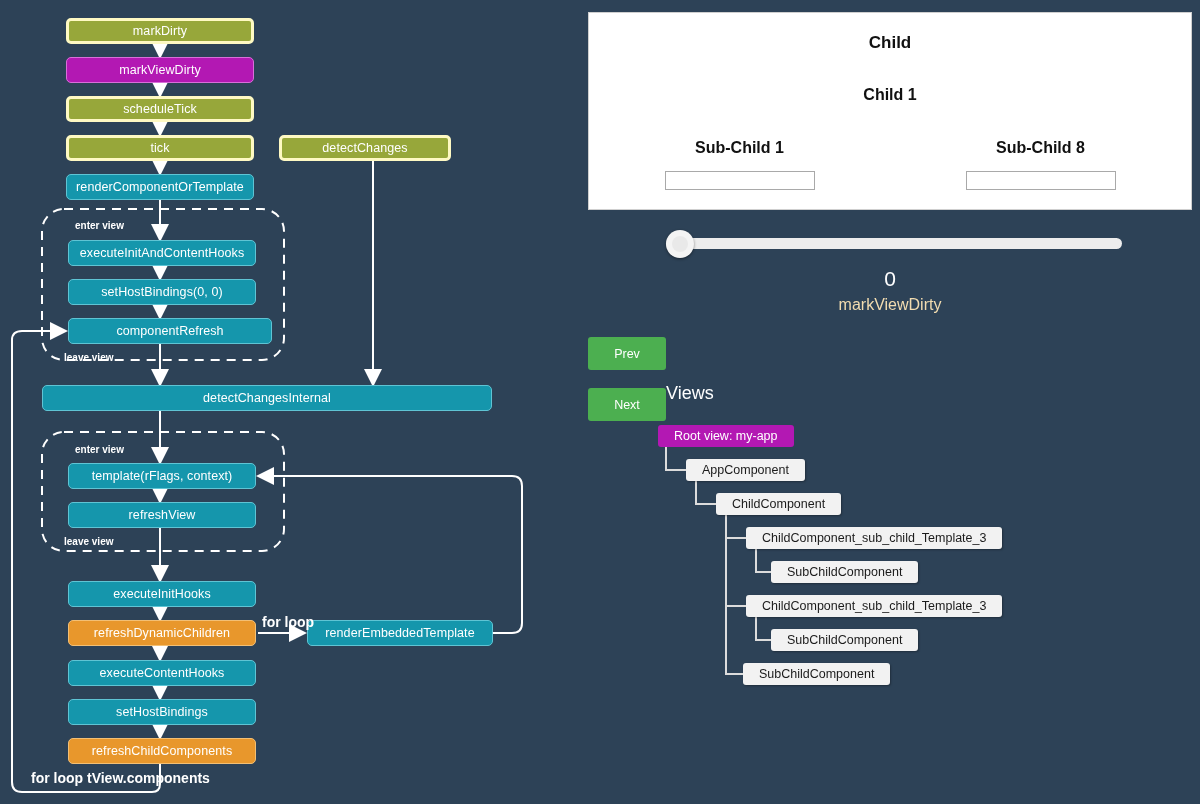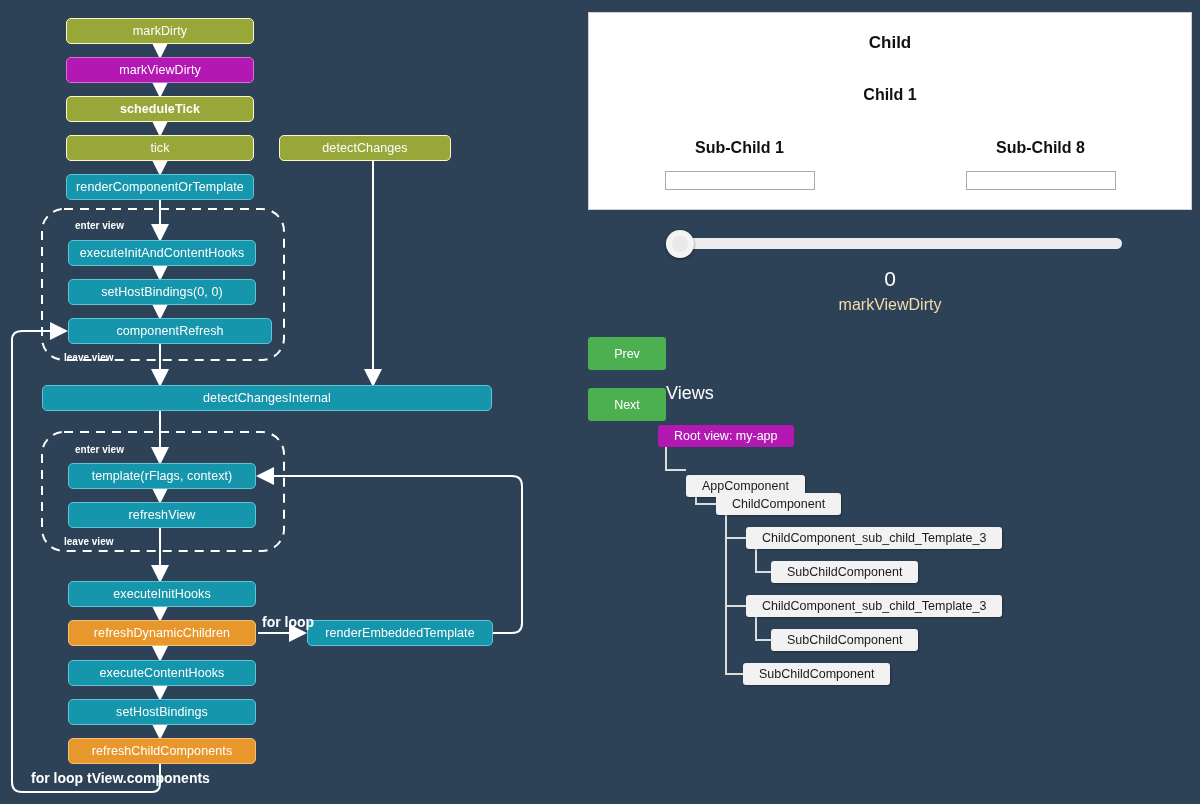--- a/index.html
+++ b/index.html
@@ -23,21 +23,21 @@
     position:absolute;
     height:26px;
     border-radius:5px;
     display:flex; align-items:center; justify-content:center;
     color:#ffffff;
     font-size:12.5px;
     letter-spacing:.1px;
     white-space:nowrap;
     z-index:3;
   }
-  .node.olive  { background:#97a73a; border:1px solid #fef9c3; }
+  .node.olive  { background:#97a73a; border:3px solid #fef9c3; }
   .node.purple { background:#b318b3; border:1px solid #d96fd9; }
   .node.teal   { background:#1596ac; border:1px solid #5fc4d4; }
   .node.orange { background:#e8972c; border:1px solid #f3bf74; }
 
   .grp-label {
     position:absolute;
     color:#ffffff;
     font-size:10px;
     font-weight:bold;
     z-index:4;
@@ -204,21 +204,21 @@
 
       <path d="M493,633 L512,633 Q522,633 522,623 L522,486 Q522,476 512,476 L260,476" marker-end="url(#arrow)"></path>
 
       <path d="M160,764 L160,784 Q160,792 152,792 L22,792 Q12,792 12,782 L12,340 Q12,331 22,331 L64,331" marker-end="url(#arrow)"></path>
     </g>
   </svg>
 
   <div id="flow-nodes">
       <div class="node olive" style="left: 66px; top: 18px; width: 188px;">markDirty</div>
       <div class="node purple" style="left: 66px; top: 57px; width: 188px;">markViewDirty</div>
-      <div class="node olive" style="left: 66px; top: 96px; width: 188px; font-weight: bold;">scheduleTick</div>
+      <div class="node olive" style="left: 66px; top: 96px; width: 188px;">scheduleTick</div>
       <div class="node olive" style="left: 66px; top: 135px; width: 188px;">tick</div>
       <div class="node olive" style="left: 279px; top: 135px; width: 172px;">detectChanges</div>
       <div class="node teal" style="left: 66px; top: 174px; width: 188px;">renderComponentOrTemplate</div>
       <div class="node teal" style="left: 68px; top: 240px; width: 188px;">executeInitAndContentHooks</div>
       <div class="node teal" style="left: 68px; top: 279px; width: 188px;">setHostBindings(0, 0)</div>
       <div class="node teal" style="left: 68px; top: 318px; width: 204px;">componentRefresh</div>
       <div class="node teal" style="left: 42px; top: 385px; width: 450px;">detectChangesInternal</div>
       <div class="node teal" style="left: 68px; top: 463px; width: 188px;">template(rFlags, context)</div>
       <div class="node teal" style="left: 68px; top: 502px; width: 188px;">refreshView</div>
       <div class="node teal" style="left: 68px; top: 581px; width: 188px;">executeInitHooks</div>
@@ -279,21 +279,21 @@
         <path d="M38,56 L38,79 L58,79"></path>
         <path d="M68,90 L68,113 L88,113"></path>
         <path d="M98,124 L98,147 L113,147"></path>
         <path d="M68,90 L68,181 L88,181"></path>
         <path d="M98,192 L98,215 L113,215"></path>
         <path d="M68,90 L68,249 L85,249"></path>
       </g>
     </svg>
     <div id="tree-nodes">
         <div class="tnode root" style="left: 0px; top: 0px;">Root view: my-app</div>
-        <div class="tnode plain" style="left: 28px; top: 34px; margin-top: 16px;">AppComponent</div>
+        <div class="tnode plain" style="left: 28px; top: 34px;">AppComponent</div>
         <div class="tnode plain" style="left: 58px; top: 68px;">ChildComponent</div>
         <div class="tnode plain" style="left: 88px; top: 102px;">ChildComponent_sub_child_Template_3</div>
         <div class="tnode plain" style="left: 113px; top: 136px;">SubChildComponent</div>
         <div class="tnode plain" style="left: 88px; top: 170px;">ChildComponent_sub_child_Template_3</div>
         <div class="tnode plain" style="left: 113px; top: 204px;">SubChildComponent</div>
         <div class="tnode plain" style="left: 85px; top: 238px;">SubChildComponent</div>
       </div>
   </div>
 </div>
 

